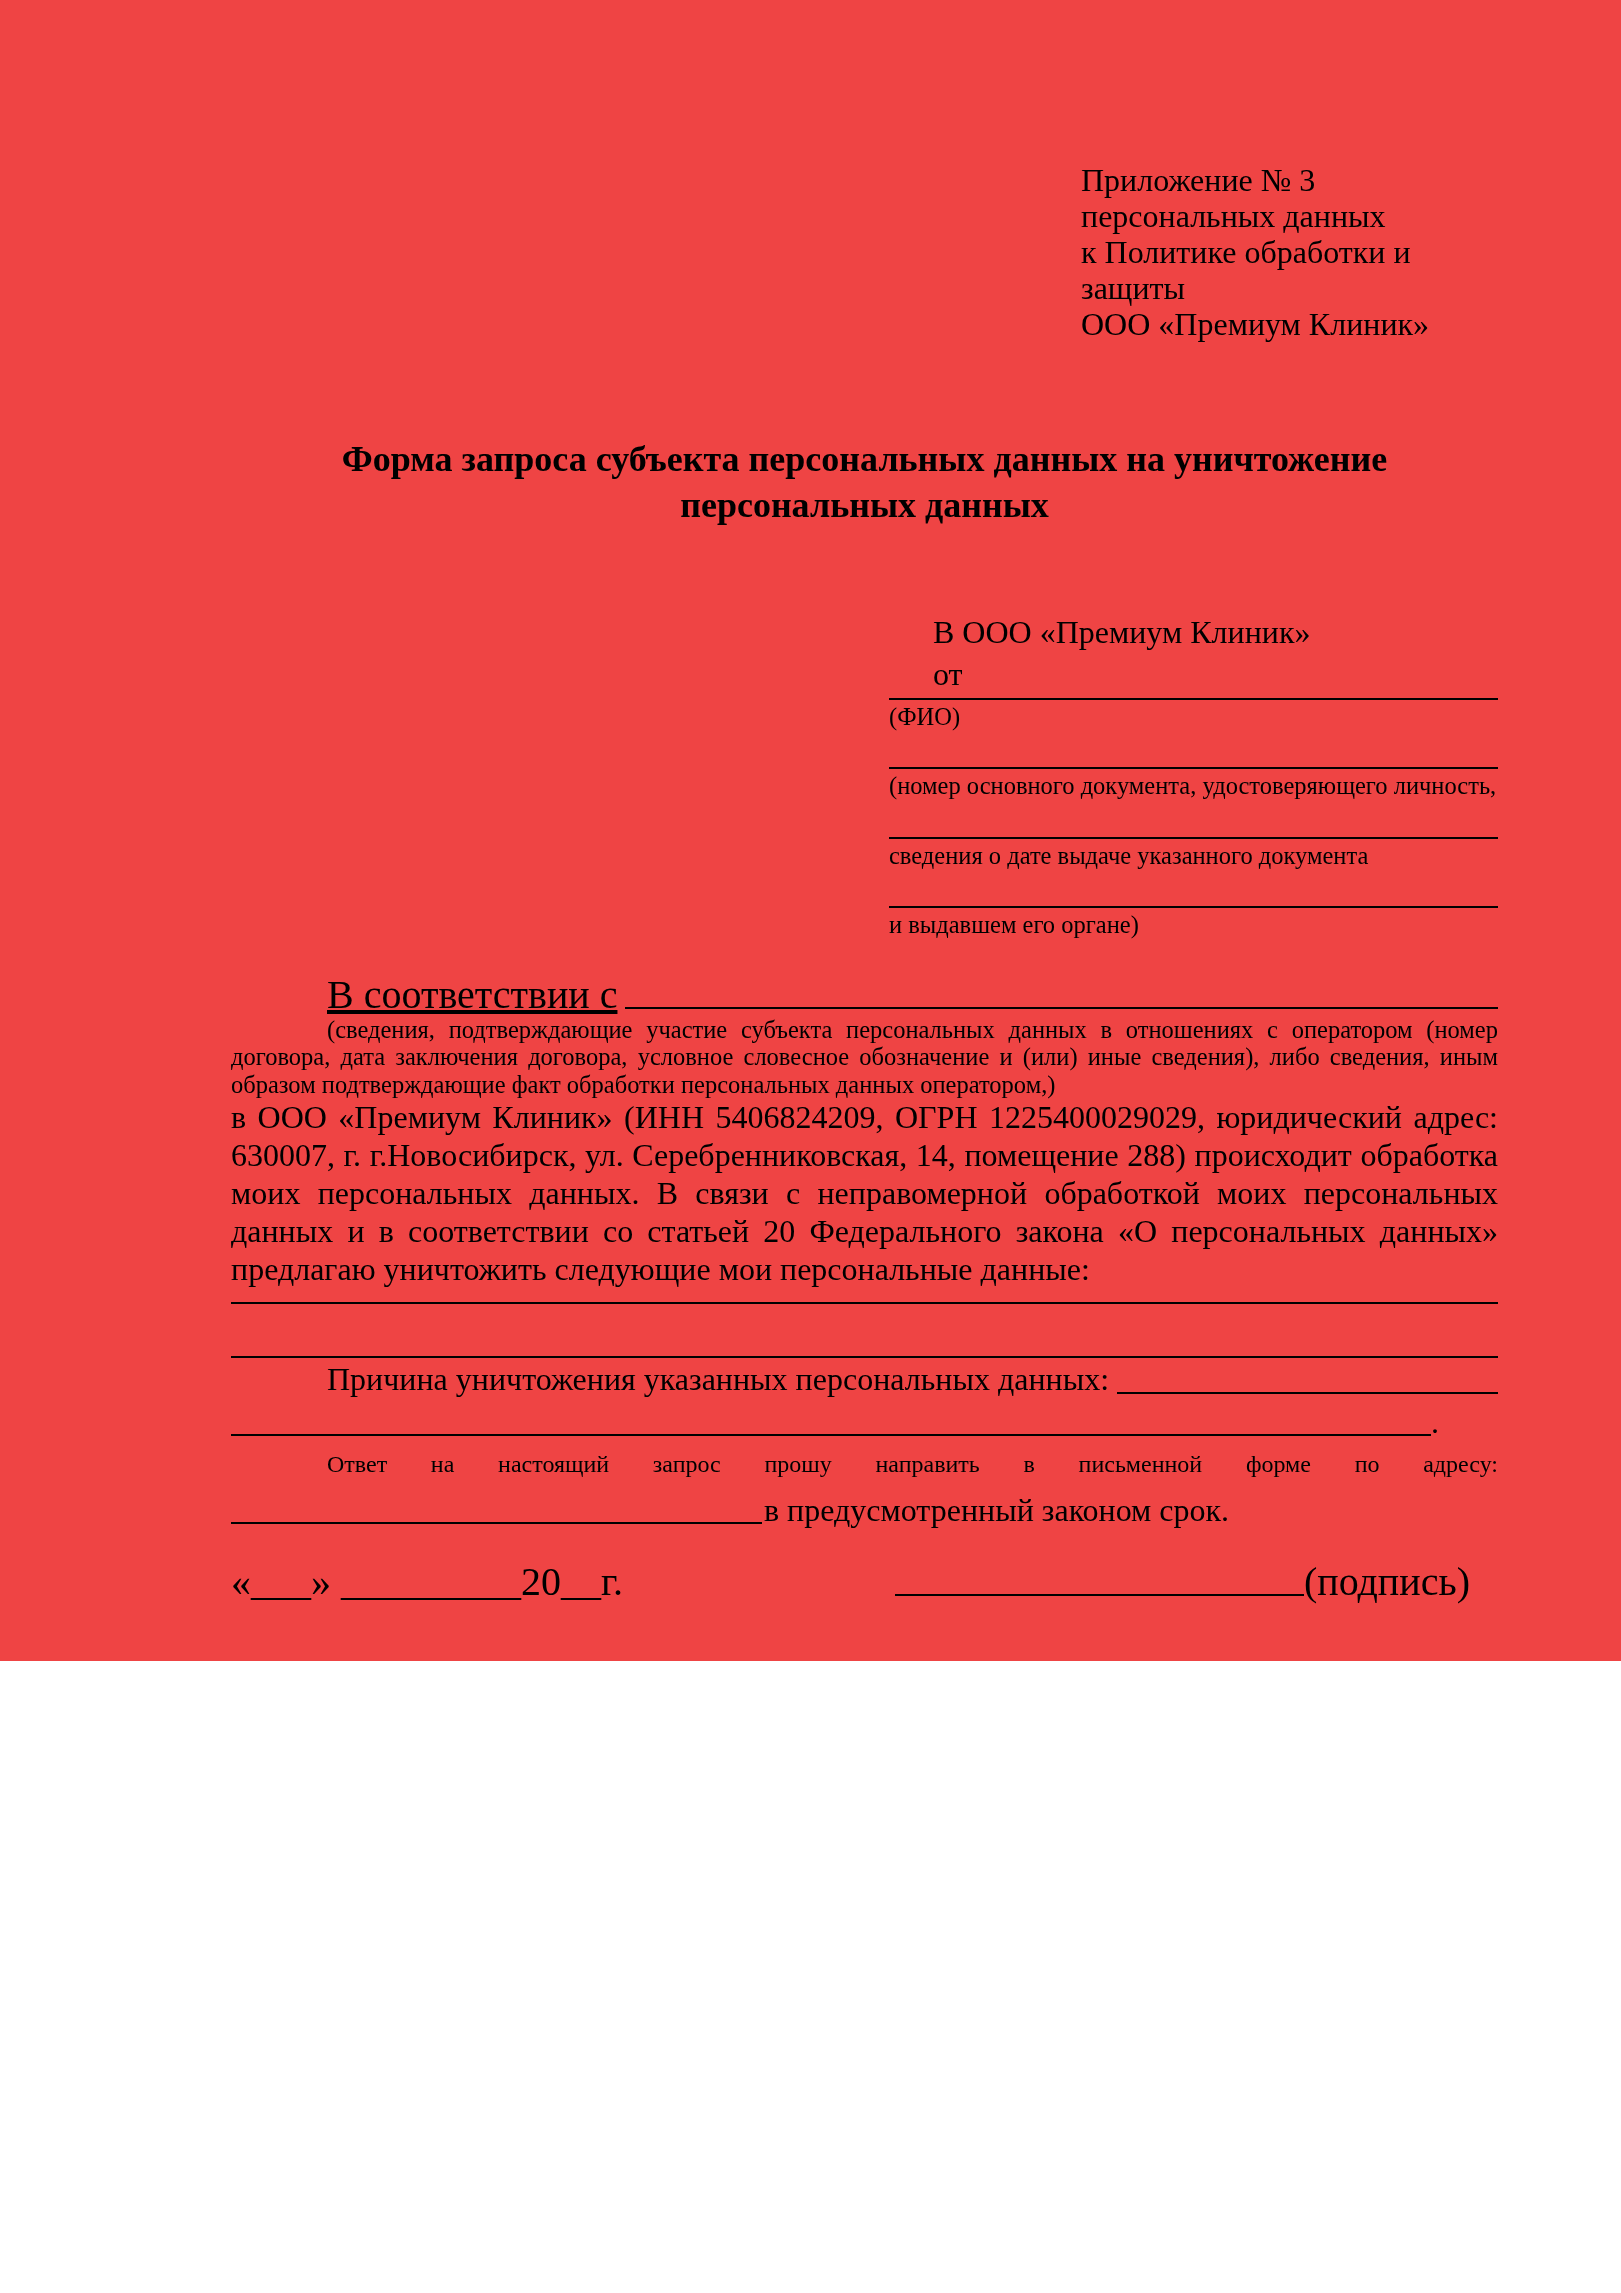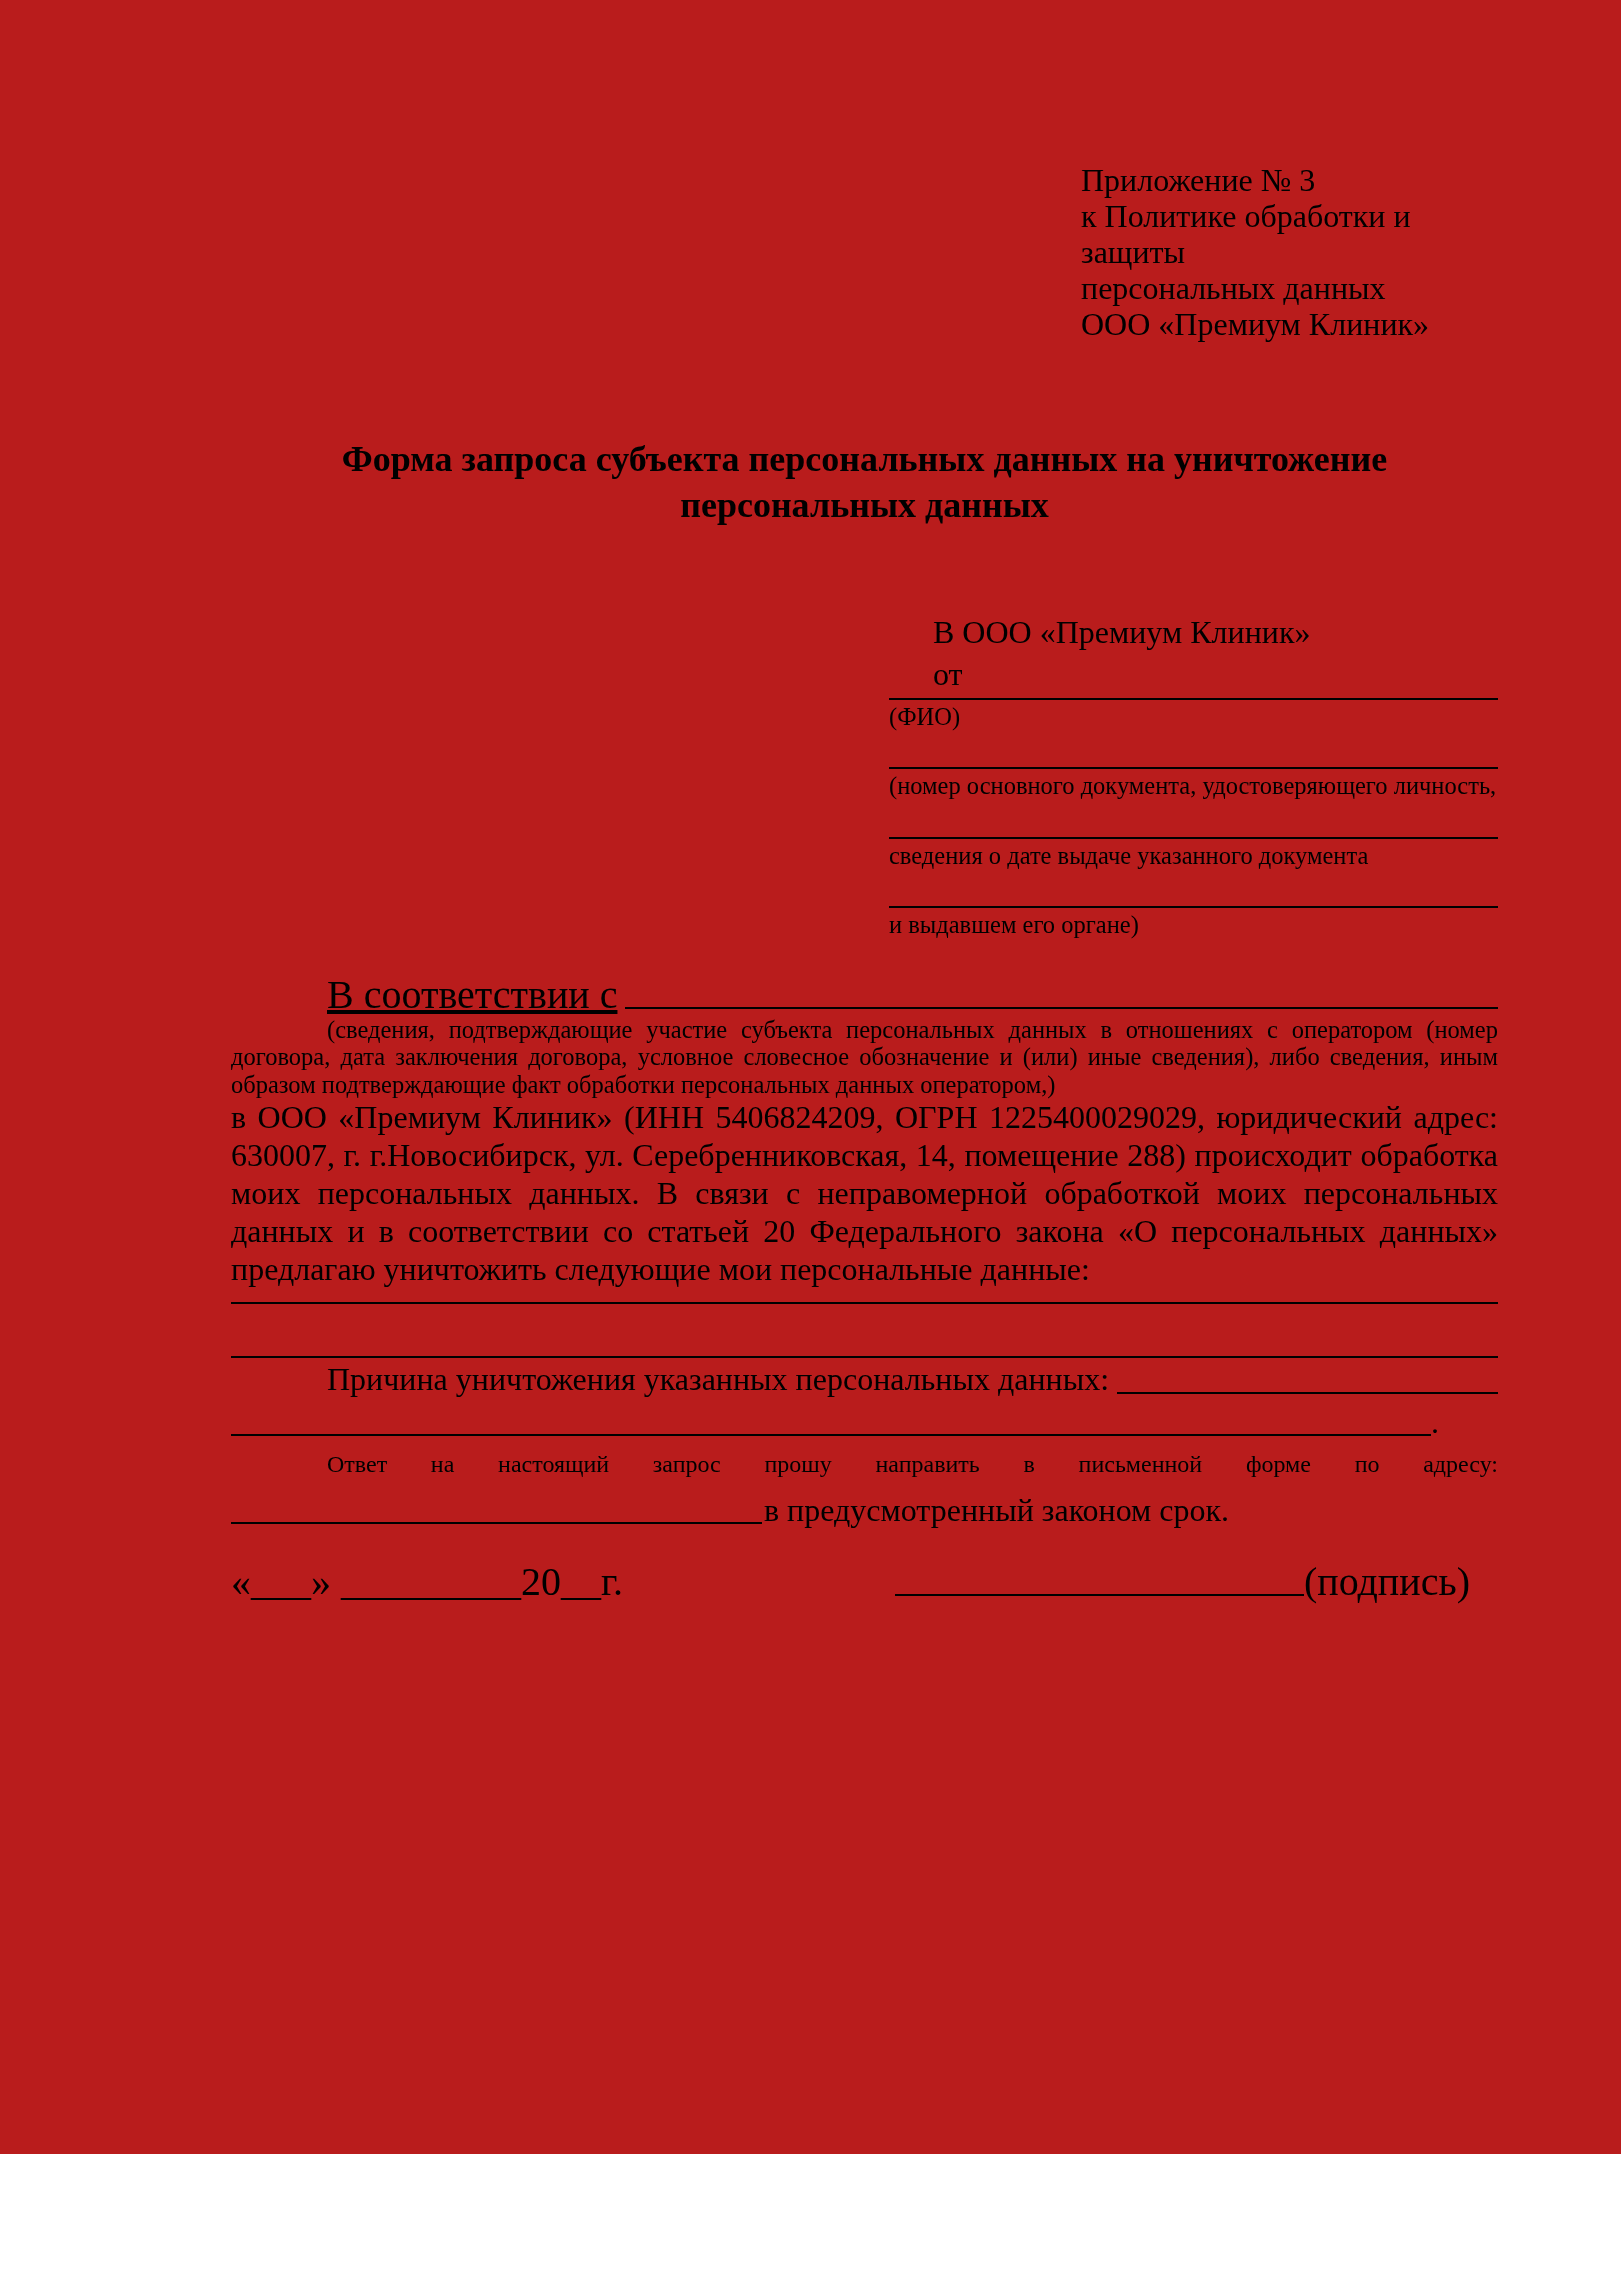--- a/index.html
+++ b/index.html
@@ -1,20 +1,20 @@
 <!DOCTYPE html>
 <html lang="ru"><head>
 <meta charset="utf-8">
 <style>
   html, body { margin: 0; padding: 0; background: #ffffff; }
   .page {
     position: relative;
     width: 1621px;
-    height: 2154px;
-    background: #b91c1c;
+    height: 1661px;
+    background: #ef4444;
     color: #000000;
     font-family: "Liberation Serif", "DejaVu Serif", serif;
     overflow: hidden;
     box-sizing: border-box;
   }
 
   
   .appendix { margin: 162px 123px 0 1081px; font-size: 32px; line-height: 36px; }
 
   
@@ -99,22 +99,22 @@
   .sig-blank { width: 409px; flex: 0 0 auto; border-bottom: 2.9px solid #000; align-self: flex-end; margin-bottom: 6.9px; height: 0; }
   .sig-caption { line-height: 43px; }
 </style>
 </head>
 <body>
 
 <div class="page">
 
   <div class="appendix">
     <div>Приложение № 3</div>
+    <div>персональных данных</div>
     <div>к Политике обработки и защиты</div>
-    <div>персональных данных</div>
     <div>ООО «Премиум Клиник»</div>
   </div>
 
   <div class="doc-title">Форма запроса субъекта персональных данных на уничтожение персональных данных</div>
 
   <div class="addressee">
     <div class="addr-text">В ООО «Премиум Клиник»</div>
     <div class="addr-text">от</div>
     <div class="addr-rule r1"></div>
     <div class="addr-caption">(ФИО)</div>

